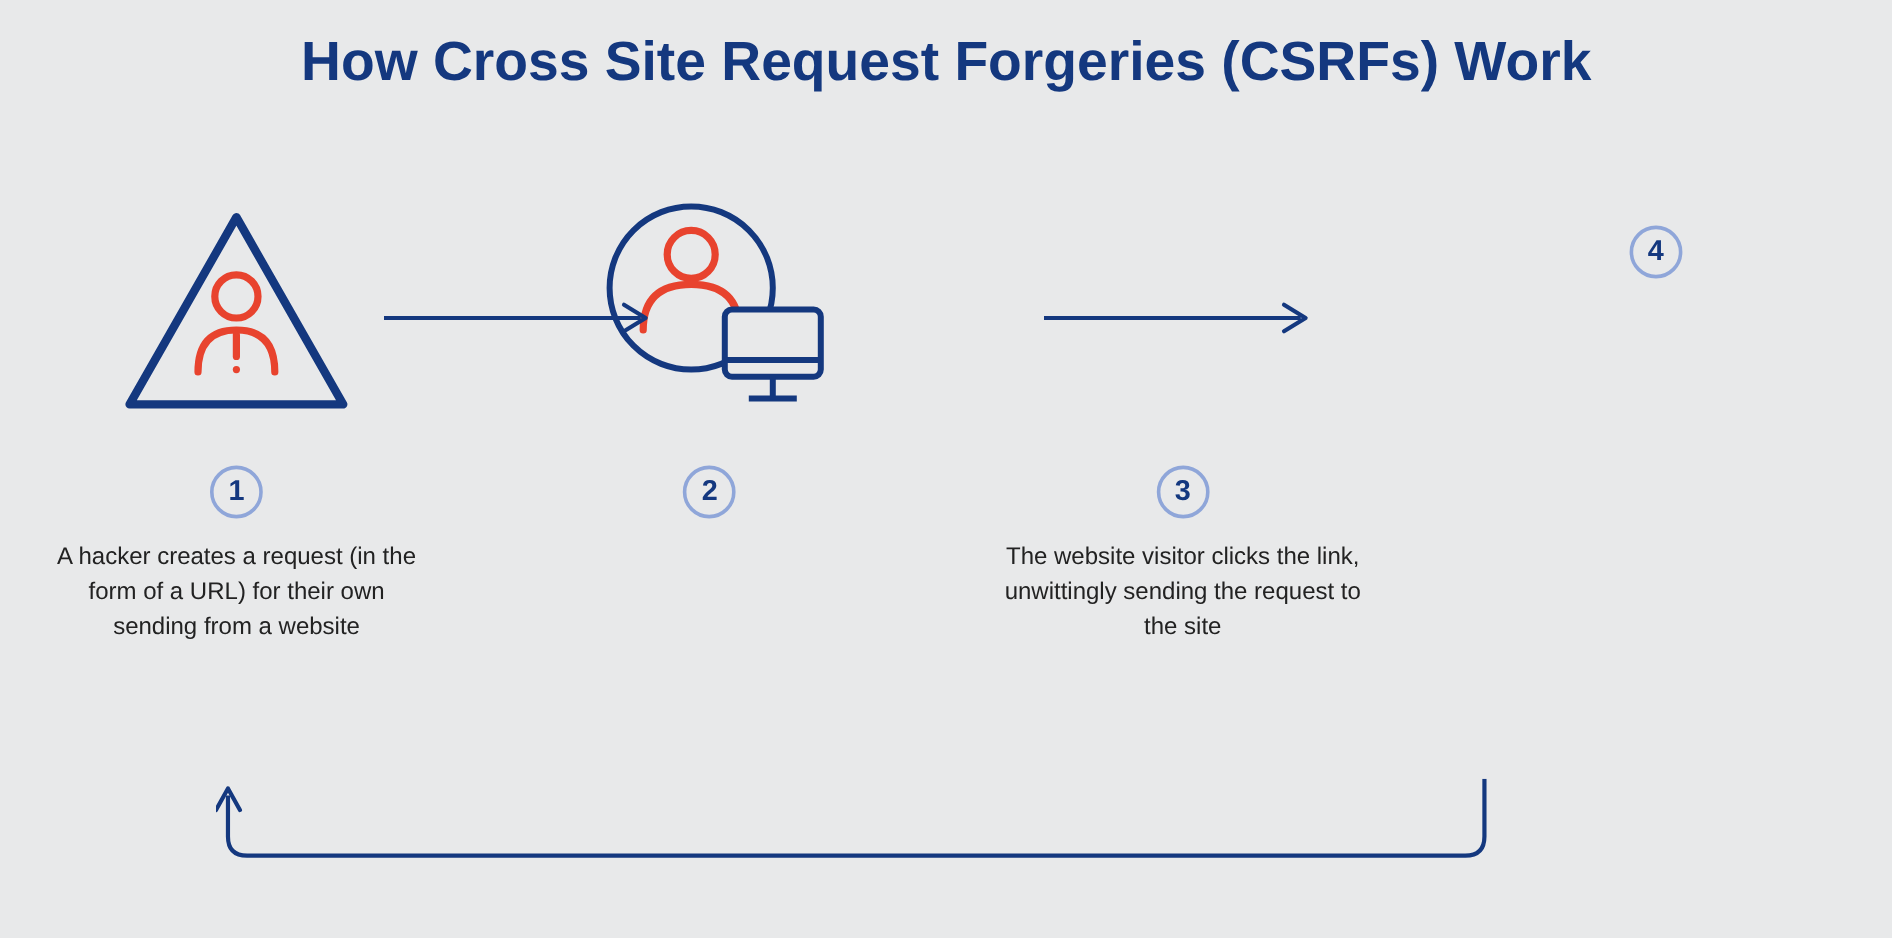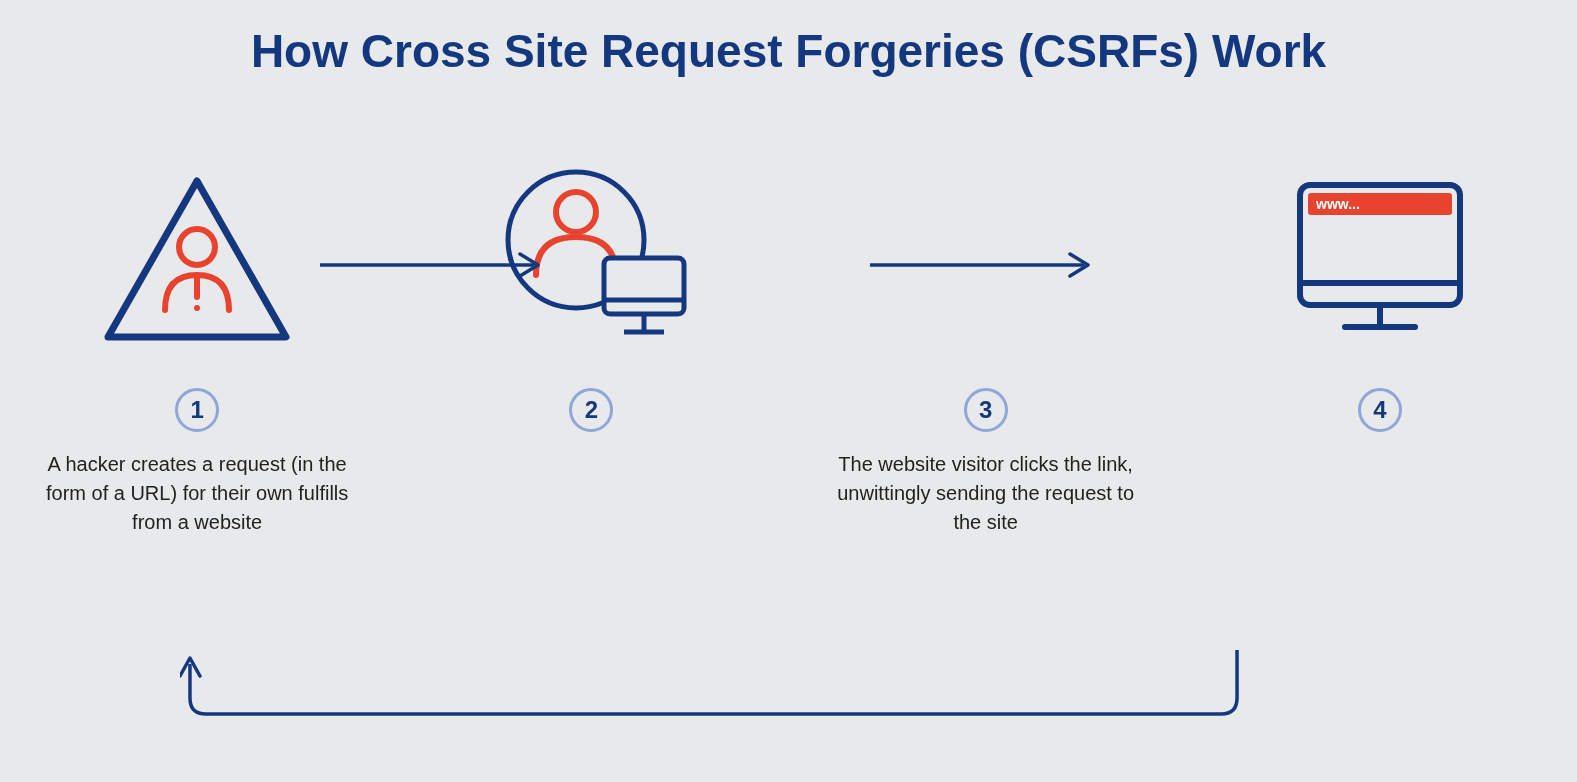--- a/index.html
+++ b/index.html
@@ -85,21 +85,21 @@
         <polygon points="95,6 184,162 6,162" fill="none" stroke="#14387f" stroke-width="7" stroke-linejoin="round"></polygon>
         <g stroke="#e8432e" stroke-width="6" fill="none" stroke-linecap="round">
           <circle cx="95" cy="72" r="18"></circle>
           <path d="M63 135 q0 -35 32 -35 q32 0 32 35"></path>
           <line x1="95" y1="104" x2="95" y2="122"></line>
           <circle cx="95" cy="133" r="3" fill="#e8432e" stroke="none"></circle>
         </g>
       </svg>
     </div>
     <div class="badge">1</div>
-    <div class="desc">A hacker creates a request (in the form of a URL) for their own fulfills from a website</div>
+    <div class="desc">A hacker creates a request (in the form of a URL) for their own sending from a website</div>
   </div>
 
   <div class="step">
     <div class="icon-slot">
       <svg width="210" height="200" viewBox="0 0 210 200">
         <circle cx="90" cy="80" r="68" fill="none" stroke="#14387f" stroke-width="5"></circle>
         <g stroke="#e8432e" stroke-width="6" fill="none" stroke-linecap="round">
           <circle cx="90" cy="52" r="20"></circle>
           <path d="M50 115 q0 -38 40 -38 q40 0 40 38"></path>
         </g>
@@ -114,30 +114,20 @@
     <div class="badge">2</div>
   </div>
 
   <div class="step">
     <div class="icon-slot"></div>
     <div class="badge">3</div>
     <div class="desc">The website visitor clicks the link, unwittingly sending the request to the site</div>
   </div>
 
   <div class="step">
-    <div class="icon-slot">
-      <svg width="180" height="170" viewBox="0 0 180 170">
-        <rect x="10" y="10" width="160" height="120" rx="10" fill="none" stroke="#14387f" stroke-width="6"></rect>
-        <rect x="18" y="18" width="144" height="22" rx="3" fill="#e8432e"></rect>
-        <text x="26" y="34" font-size="14" font-weight="700" fill="#fff" font-family="Arial">www...</text>
-        <line x1="10" y1="108" x2="170" y2="108" stroke="#14387f" stroke-width="6"></line>
-        <line x1="90" y1="130" x2="90" y2="152" stroke="#14387f" stroke-width="6"></line>
-        <line x1="55" y1="152" x2="125" y2="152" stroke="#14387f" stroke-width="6" stroke-linecap="round"></line>
-      </svg>
-    </div>
     <div class="badge">4</div>
   </div>
 
 </div>
 
 <div class="arrow" style="left:320px">
   <svg width="230" height="30">
       <line x1="0" y1="15" x2="214" y2="15" stroke="#14387f" stroke-width="3.5"></line>
       <polyline points="200,4 218,15 200,26" fill="none" stroke="#14387f" stroke-width="3.5" stroke-linecap="round" stroke-linejoin="round"></polyline>
     </svg>

